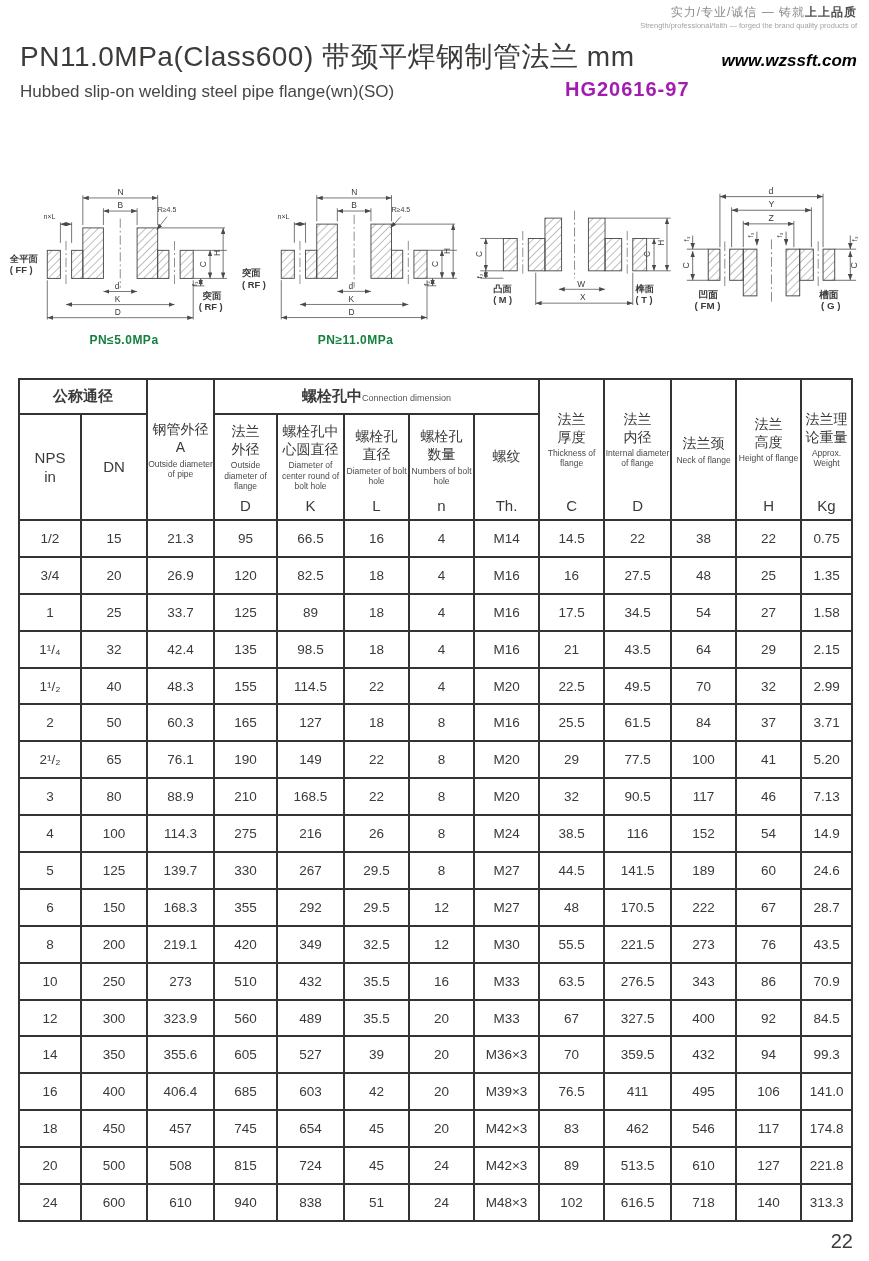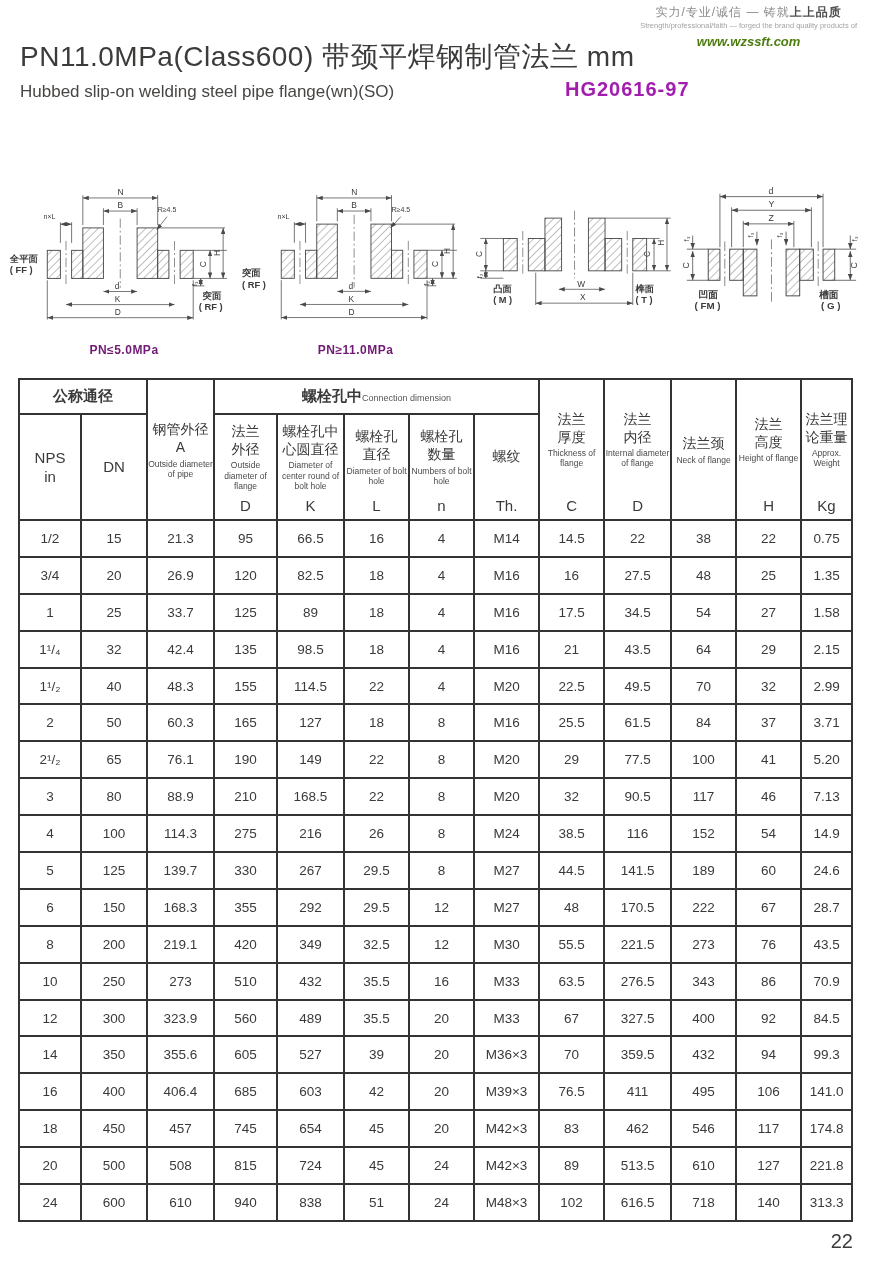--- a/index.html
+++ b/index.html
@@ -1,33 +1,33 @@
 <!DOCTYPE html>
 <html><head>
 <meta charset="utf-8">
 <style>
   html,body{margin:0;padding:0;}
   body{
     width:869px;height:1261px;position:relative;background:#ffffff;
     font-family:"Liberation Sans","DejaVu Sans",sans-serif;color:#3a3a3a;overflow:hidden;
   }
   
-  .brand{position:absolute;top:5px;right:12px;text-align:center;line-height:1.25;}
+  .brand{position:absolute;top:5px;right:12px;text-align:right;line-height:1.25;}
   .tagline-cn{font-size:12px;color:#8b8b8b;letter-spacing:1px;}
   .tagline-cn b{color:#4f4f4f;}
   .tagline-en{font-size:7.5px;color:#a3a3a3;margin-top:1px;}
-  .website{font-size:13px;font-weight:bold;font-style:italic;color:#4d7c0f;margin-top:4px;}
+  .website{font-size:17px;font-weight:bold;font-style:italic;color:#000000;margin-top:20px;}
   
   .title{position:absolute;left:20px;top:38px;font-size:28px;color:#3d3b3a;letter-spacing:.5px;white-space:nowrap;}
   .subtitle{position:absolute;left:20px;top:82px;font-size:17px;color:#484644;}
   .standard{position:absolute;left:565px;top:78px;font-size:20px;font-weight:bold;color:#a21caf;letter-spacing:1px;}
   
   .diagrams{position:absolute;top:183px;left:8px;width:853px;display:flex;justify-content:space-between;align-items:flex-start;}
   .diagram{display:flex;flex-direction:column;align-items:center;}
-  .diag-caption{font-size:12px;font-weight:bold;color:#701a75;margin-top:12px;letter-spacing:.5px;}
+  .diag-caption{font-size:12px;font-weight:bold;color:#15803d;margin-top:2px;letter-spacing:.5px;}
   .diag-caption4{font-size:9px;font-weight:bold;color:#3a3a3a;margin-top:2px;text-align:center;line-height:1.35;}
   svg text{fill:#3a3a3a;font-family:"Liberation Sans","DejaVu Sans",sans-serif;}
   .dim{font-size:9px;}
   .dimS{font-size:7.5px;}
   .face{font-size:10px;font-weight:bold;}
   
   table.spec{position:absolute;top:378px;left:18px;width:833px;border-collapse:collapse;table-layout:fixed;}
   table.spec th,table.spec td{border:2px solid #333;padding:0;text-align:center;vertical-align:middle;color:#3a3a3a;}
   tr.grow th{height:33px;font-size:15px;text-align:center;}
   tr.hrow th{height:104px;}

